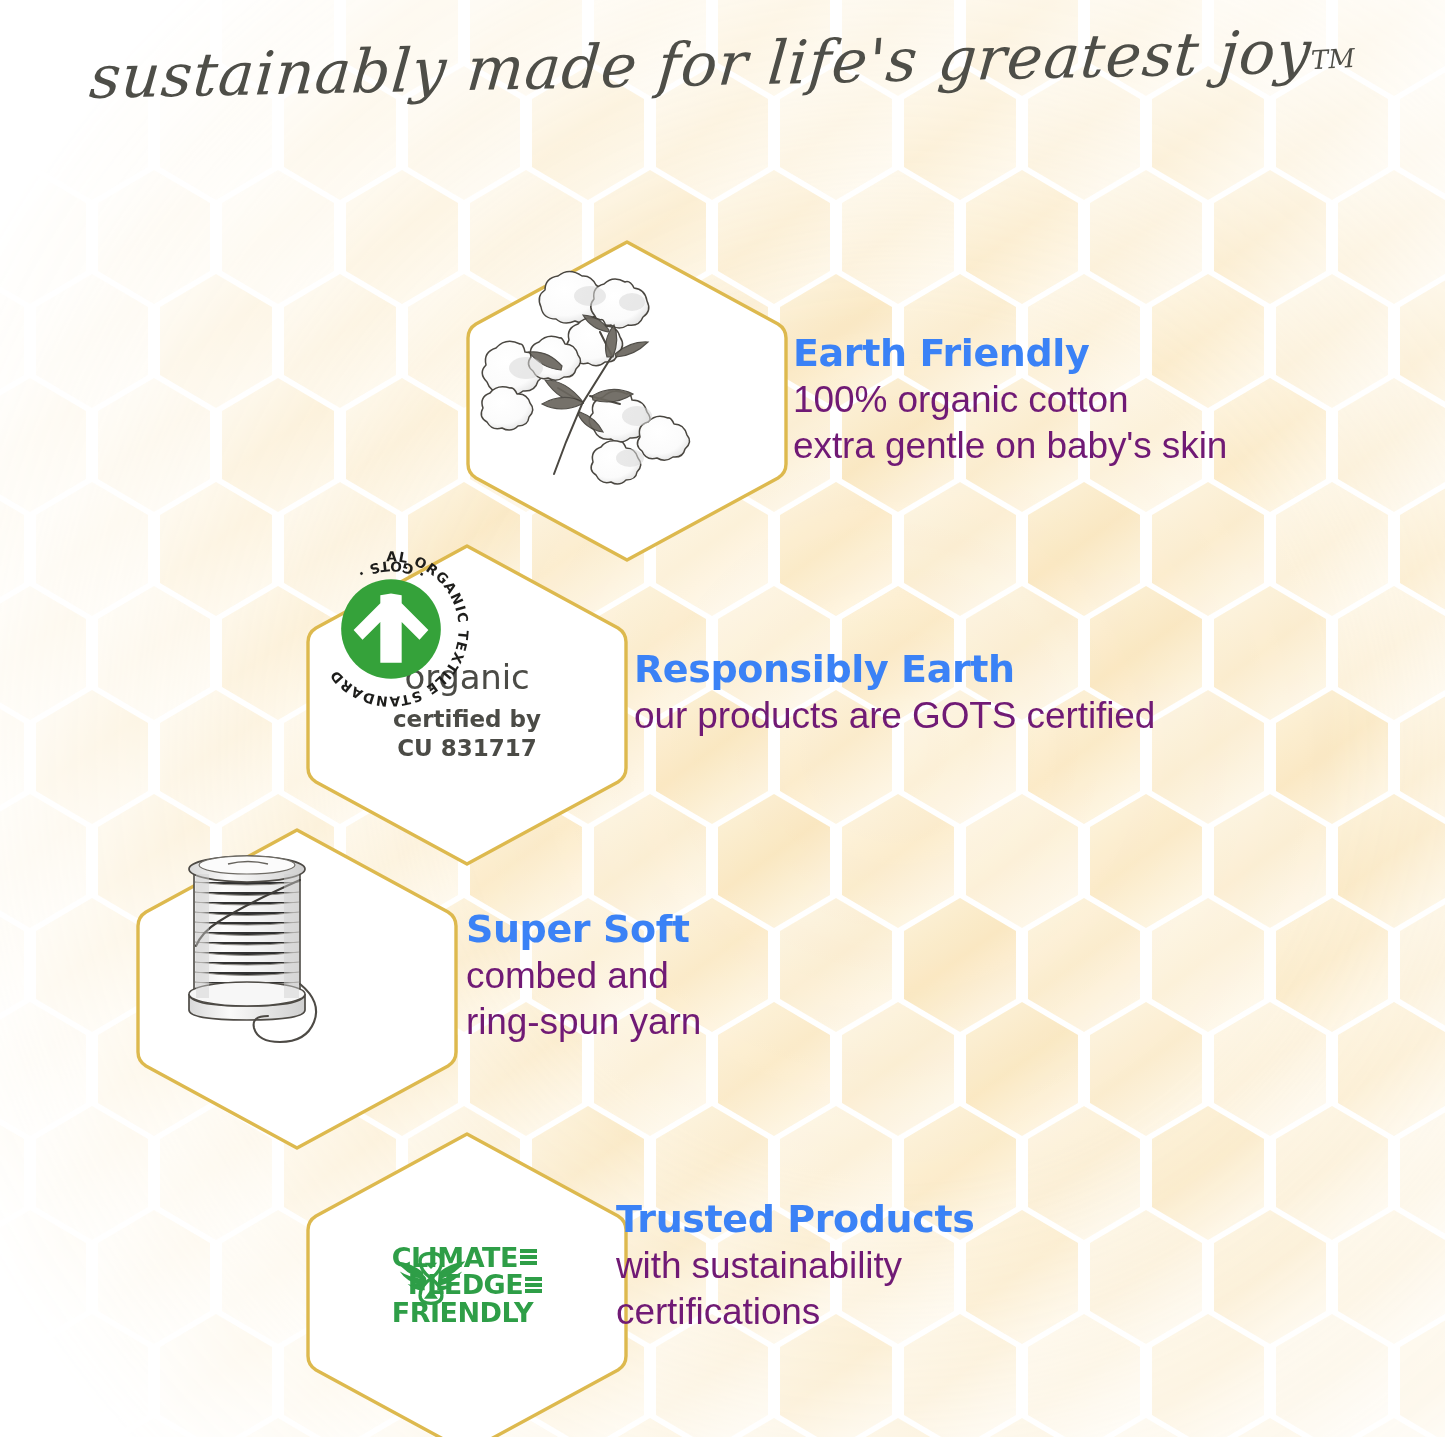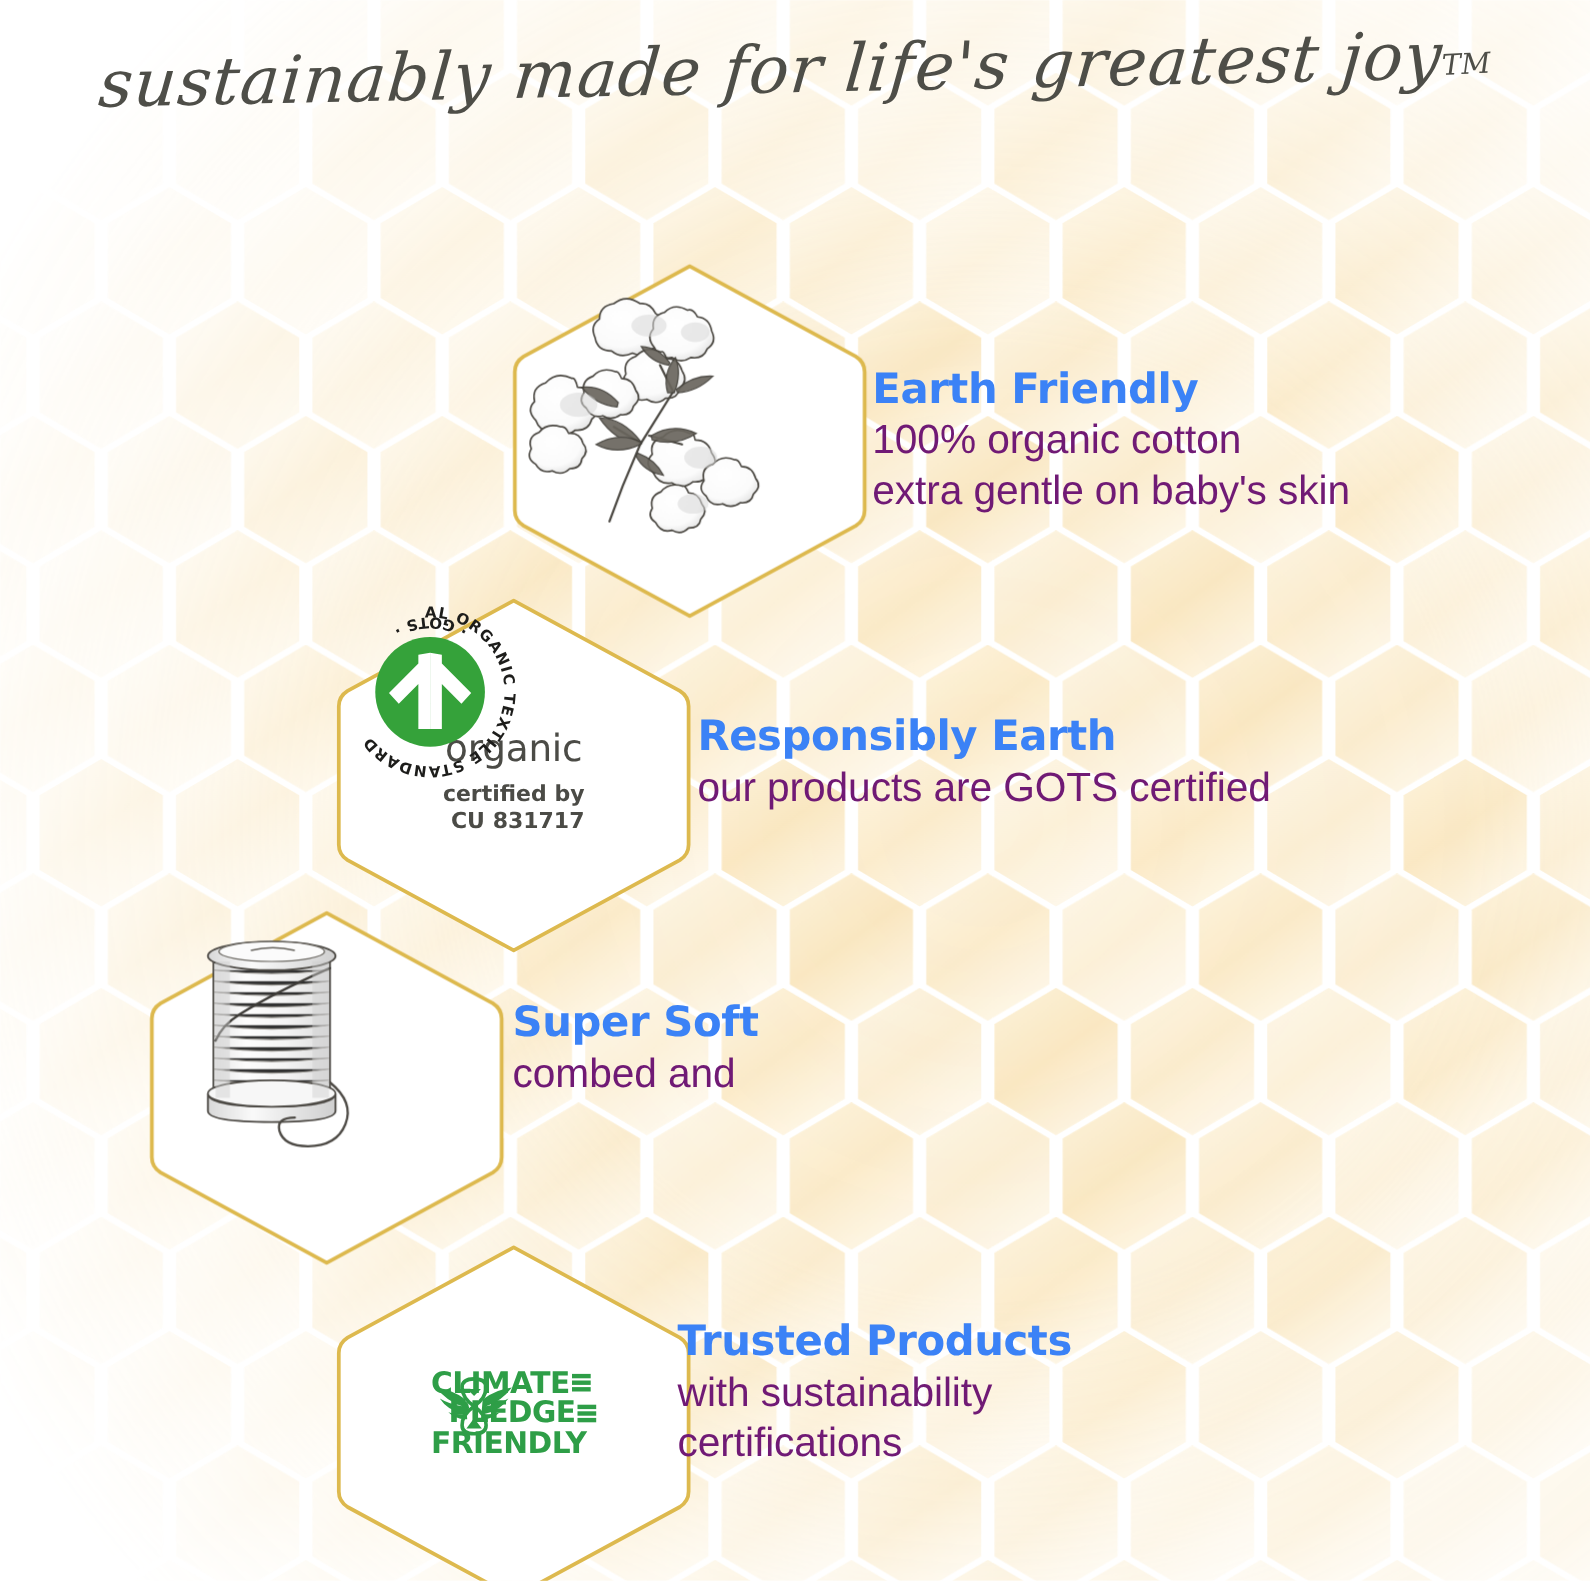--- a/index.html
+++ b/index.html
@@ -84,22 +84,22 @@
 
   
   .gots-wrap{display:flex;flex-direction:column;align-items:center;}
   .gots-organic{
     font-family:"DejaVu Sans", sans-serif;
     font-weight:400;font-size:34px;color:#4b4b46;
     margin-top:10px;letter-spacing:-0.2px;
   }
   .gots-cert{
     font-family:"DejaVu Sans", sans-serif;
-    font-weight:700;font-size:20px;color:#4b4b46;
-    line-height:1.25;text-align:right;margin-top:8px;
+    font-weight:700;font-size:23px;color:#4b4b46;
+    line-height:1.25;text-align:center;margin-top:8px;
   }
 
   
   .cpf-wrap{display:flex;align-items:center;gap:14px;}
   .cpf-text{
     font-family:"DejaVu Sans", sans-serif;
     font-weight:700;
     font-size:27px;
     line-height:1.02;
     color:#2e9e47;
@@ -518,20 +518,21 @@
           <rect x="64" y="50" width="13" height="124"></rect>
           <rect x="152" y="50" width="15" height="124"></rect>
         </g>
       </svg>
     </div>
   </div>
 
   <div class="textblock" style="left:466px;top:908px;">
     <div class="tb-title">Super Soft</div>
     <div class="tb-line">combed and</div>
+    <div class="tb-line">ring-spun yarn</div>
   </div>
 
   <div class="hexcard" style="left:302px;top:1128px;width:330px;height:330px;">
     <svg width="330" height="330" viewBox="0 0 330 330" xmlns="http://www.w3.org/2000/svg">
       <path d="M165 6 L316 88 Q324 93 324 102 L324 228 Q324 237 316 242 L165 324 L14 242 Q6 237 6 228 L6 102 Q6 93 14 88 Z" fill="#ffffff" stroke="#ddb94e" stroke-width="3.4" stroke-linejoin="round"></path>
     </svg>
     <div class="hexinner">
       <div class="cpf-wrap" style="transform:translateY(-8px);">
         <div class="cpf-text">
           <div class="cpf-row">

